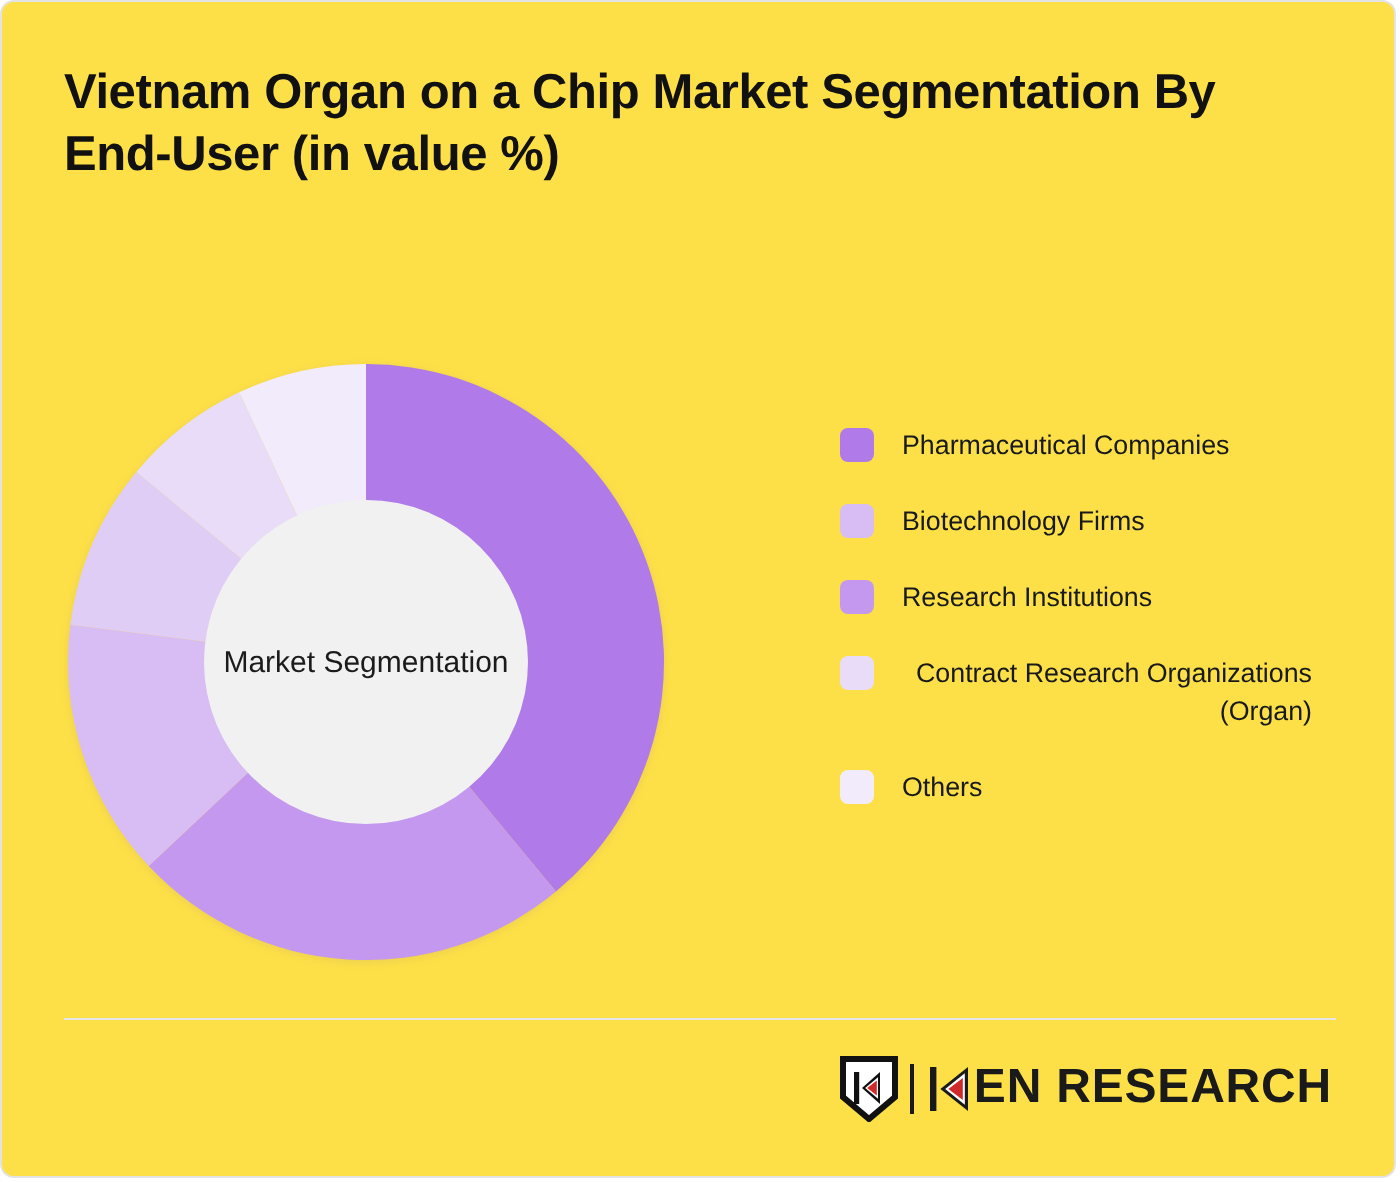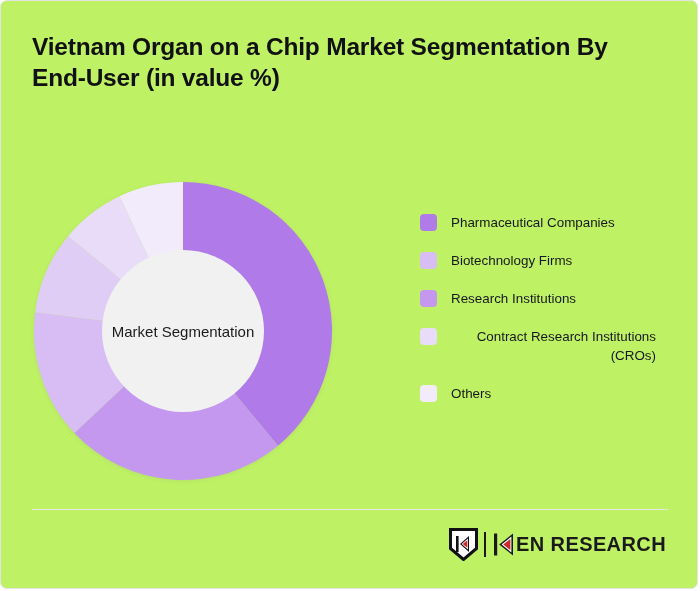--- a/index.html
+++ b/index.html
@@ -13,21 +13,21 @@
     font-family: "Liberation Sans", sans-serif;
     overflow: hidden;
   }
   .card {
     position: relative;
     width: 698px;
     height: 589px;
     border: 1px solid #e3e3e3;
     border-radius: 7px;
     box-sizing: border-box;
-    background: #bef264;
+    background: #fde047;
     overflow: hidden;
   }
   .title {
     position: absolute;
     left: 31px;
     top: 30px;
     width: 620px;
     font-size: 24.5px;
     font-weight: bold;
     line-height: 1.28;
@@ -142,21 +142,21 @@
     display: flex;
     align-items: center;
   }
   .logo-k {
     width: 22px;
     height: 25px;
     flex: 0 0 auto;
   }
   .logo-word {
     font-family: "Liberation Sans", sans-serif;
-    font-size: 20px;
+    font-size: 24px;
     font-weight: bold;
     color: #1a1a1a;
     letter-spacing: 0.4px;
     line-height: 1;
     margin-left: 1px;
     text-align: center;
   }
 </style>
 </head>
 <body>
@@ -189,21 +189,21 @@
       <div class="legend-item">
         <span class="legend-swatch" style="background: rgb(216, 188, 244);"></span>
         <span class="legend-label">Biotechnology Firms</span>
       </div>
       <div class="legend-item">
         <span class="legend-swatch" style="background: rgb(195, 152, 238);"></span>
         <span class="legend-label">Research Institutions</span>
       </div>
       <div class="legend-item">
         <span class="legend-swatch" style="background: rgb(232, 220, 249);"></span>
-        <span class="legend-label">Contract Research Institutions (CROs)</span>
+        <span class="legend-label">Contract Research Organizations (Organ)</span>
       </div>
       <div class="legend-item">
         <span class="legend-swatch" style="background: rgb(242, 235, 252);"></span>
         <span class="legend-label">Others</span>
       </div>
     </div>
 
   <div class="divider"></div>
 
 

